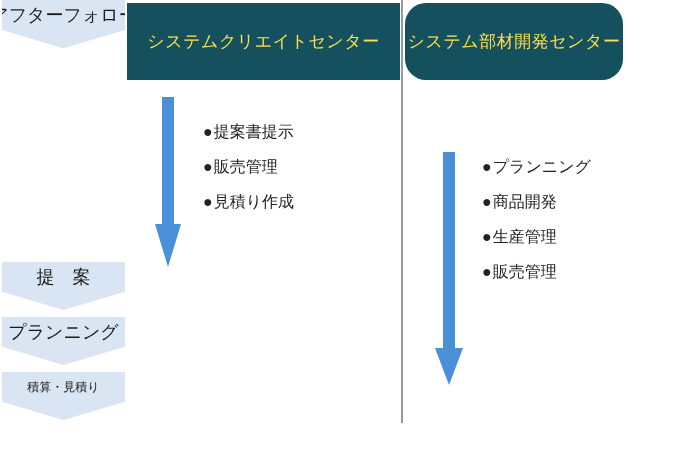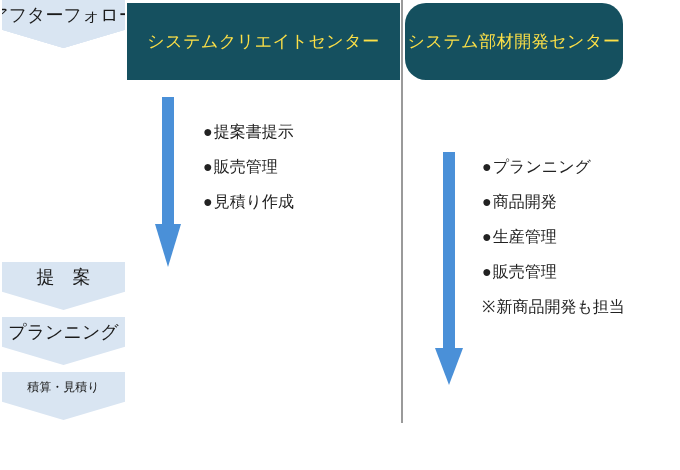--- a/index.html
+++ b/index.html
@@ -139,18 +139,15 @@
     </div>
     <div class="task-row">
       <span class="bullet">●</span><span>商品開発</span>
     </div>
     <div class="task-row">
       <span class="bullet">●</span><span>生産管理</span>
     </div>
     <div class="task-row">
       <span class="bullet">●</span><span>販売管理</span>
     </div>
-    <div class="task-row">
-      <span class="bullet">※</span><span>新商品開発も担当</span>
-    </div>
   </div>
 
 </div>
 
 </body></html>

